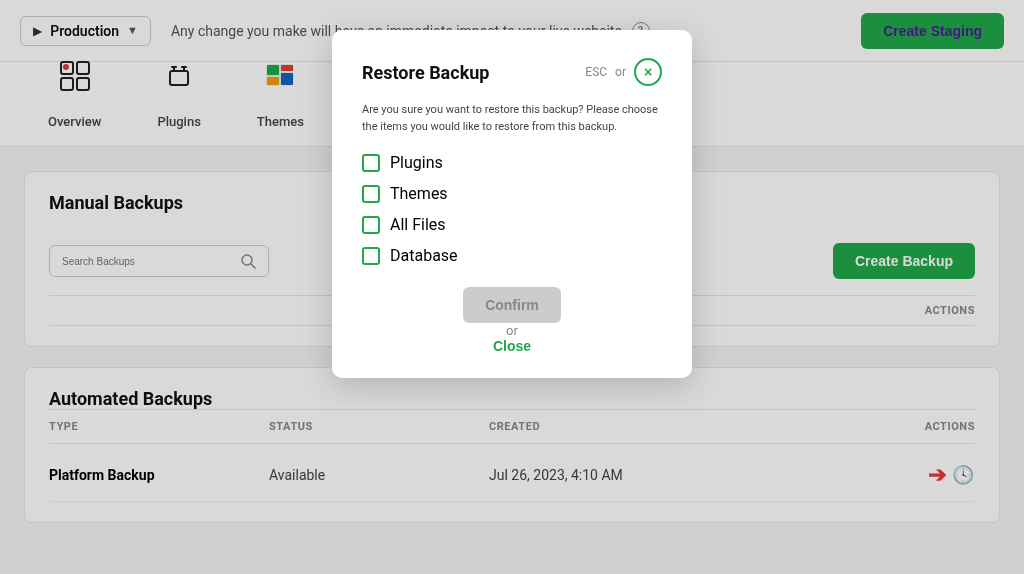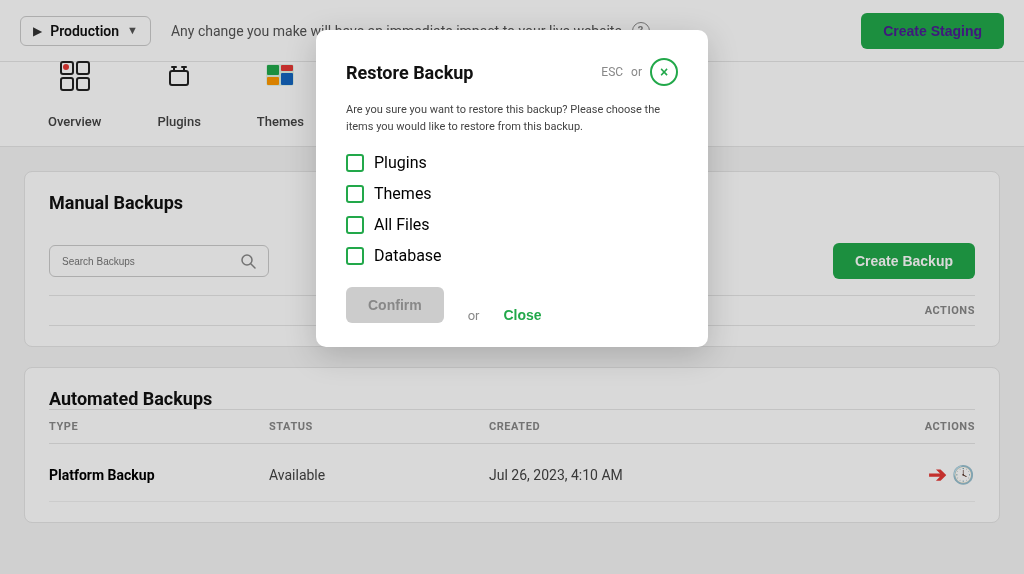--- a/index.html
+++ b/index.html
@@ -213,21 +213,21 @@
       display: flex;
       align-items: flex-start;
       justify-content: center;
       z-index: 100;
       padding-top: 30px;
     }
     .modal {
       background: #fff;
       border-radius: 10px;
       padding: 28px 30px 24px;
-      width: 392px;
+      width: 360px;
       box-shadow: 0 8px 32px rgba(0,0,0,0.18);
       position: relative;
     }
     .modal-header {
       display: flex;
       align-items: center;
       justify-content: space-between;
       margin-bottom: 16px;
     }
     .modal-title {
@@ -288,22 +288,23 @@
       appearance: none;
       cursor: pointer;
       background: #fff;
       flex-shrink: 0;
     }
     .checkbox-item input[type="checkbox"]:checked {
       background: #22a84a;
     }
     .modal-footer {
       display: flex;
-      align-items: flex-end;
-      gap: 24px;
+      align-items: center;
+      gap: 0;
+      flex-direction: column;
     }
     .confirm-btn {
       background: #ccc;
       color: #888;
       border: none;
       border-radius: 6px;
       padding: 10px 22px;
       font-size: 14px;
       font-weight: 600;
       cursor: pointer;

